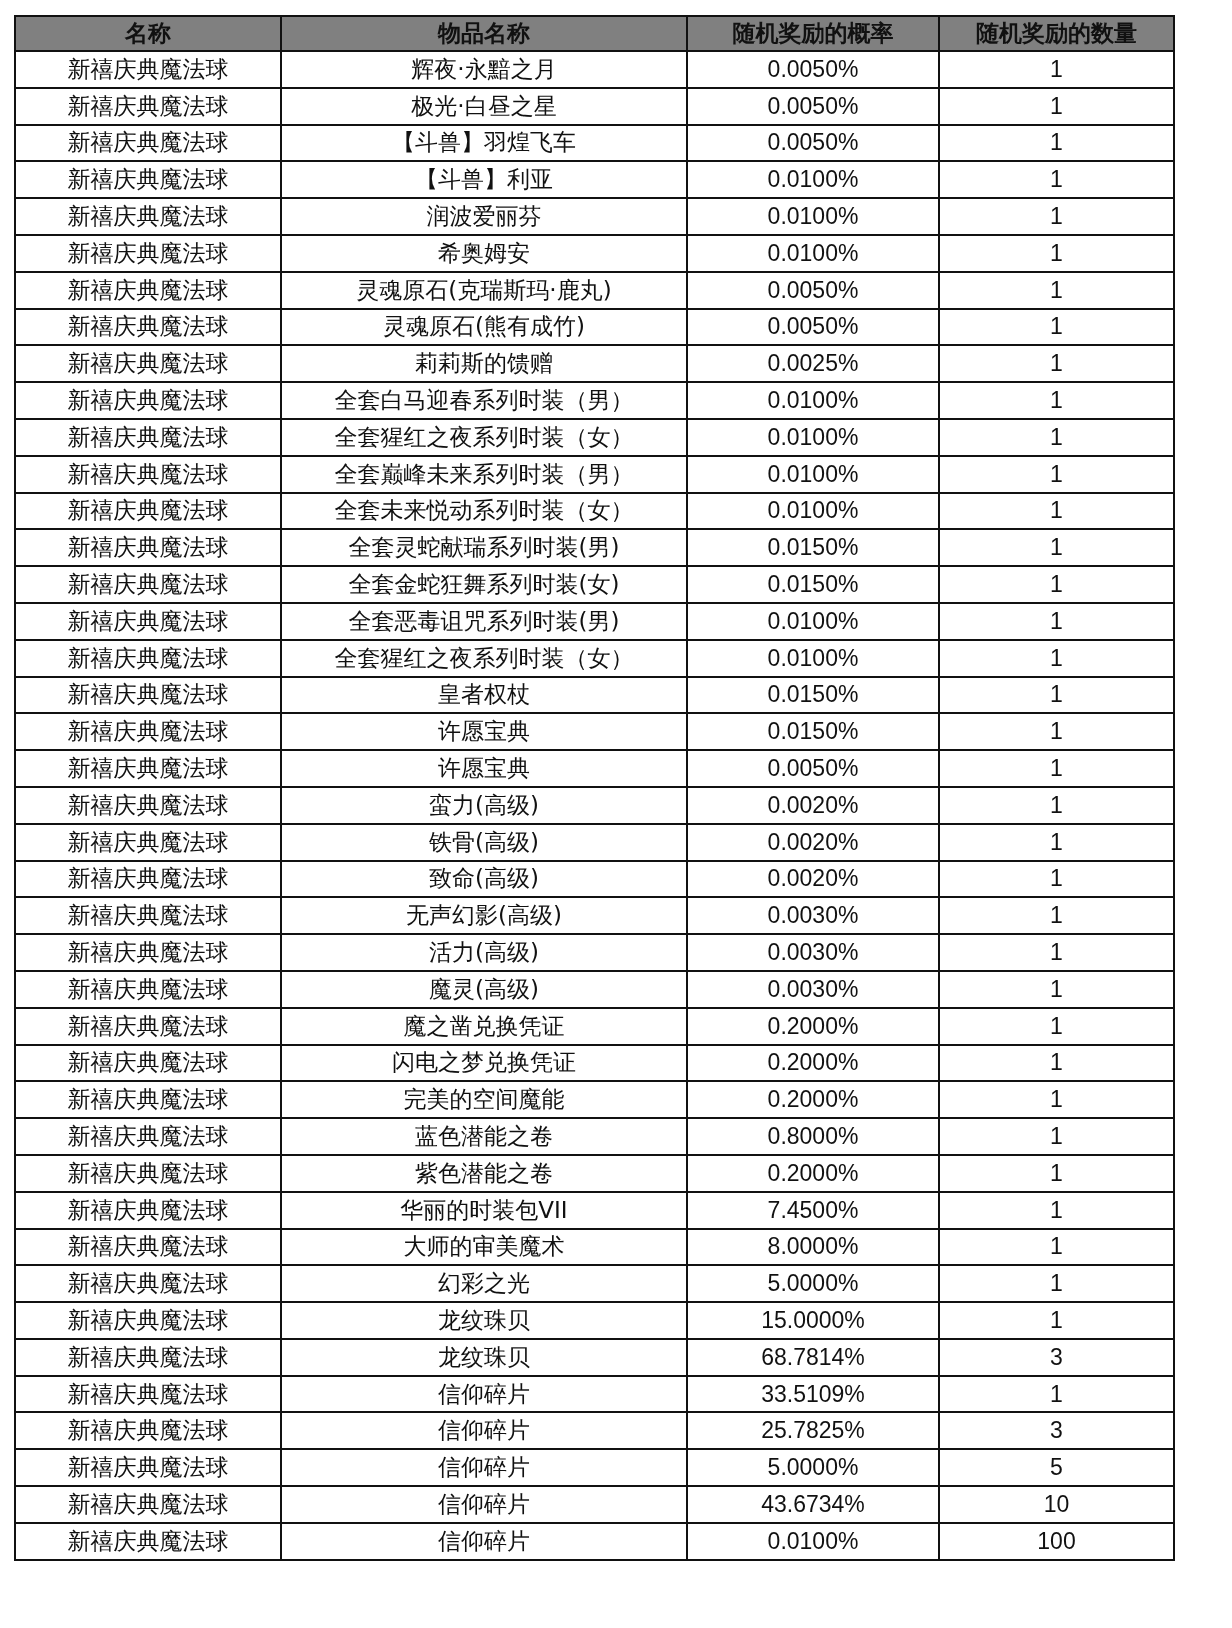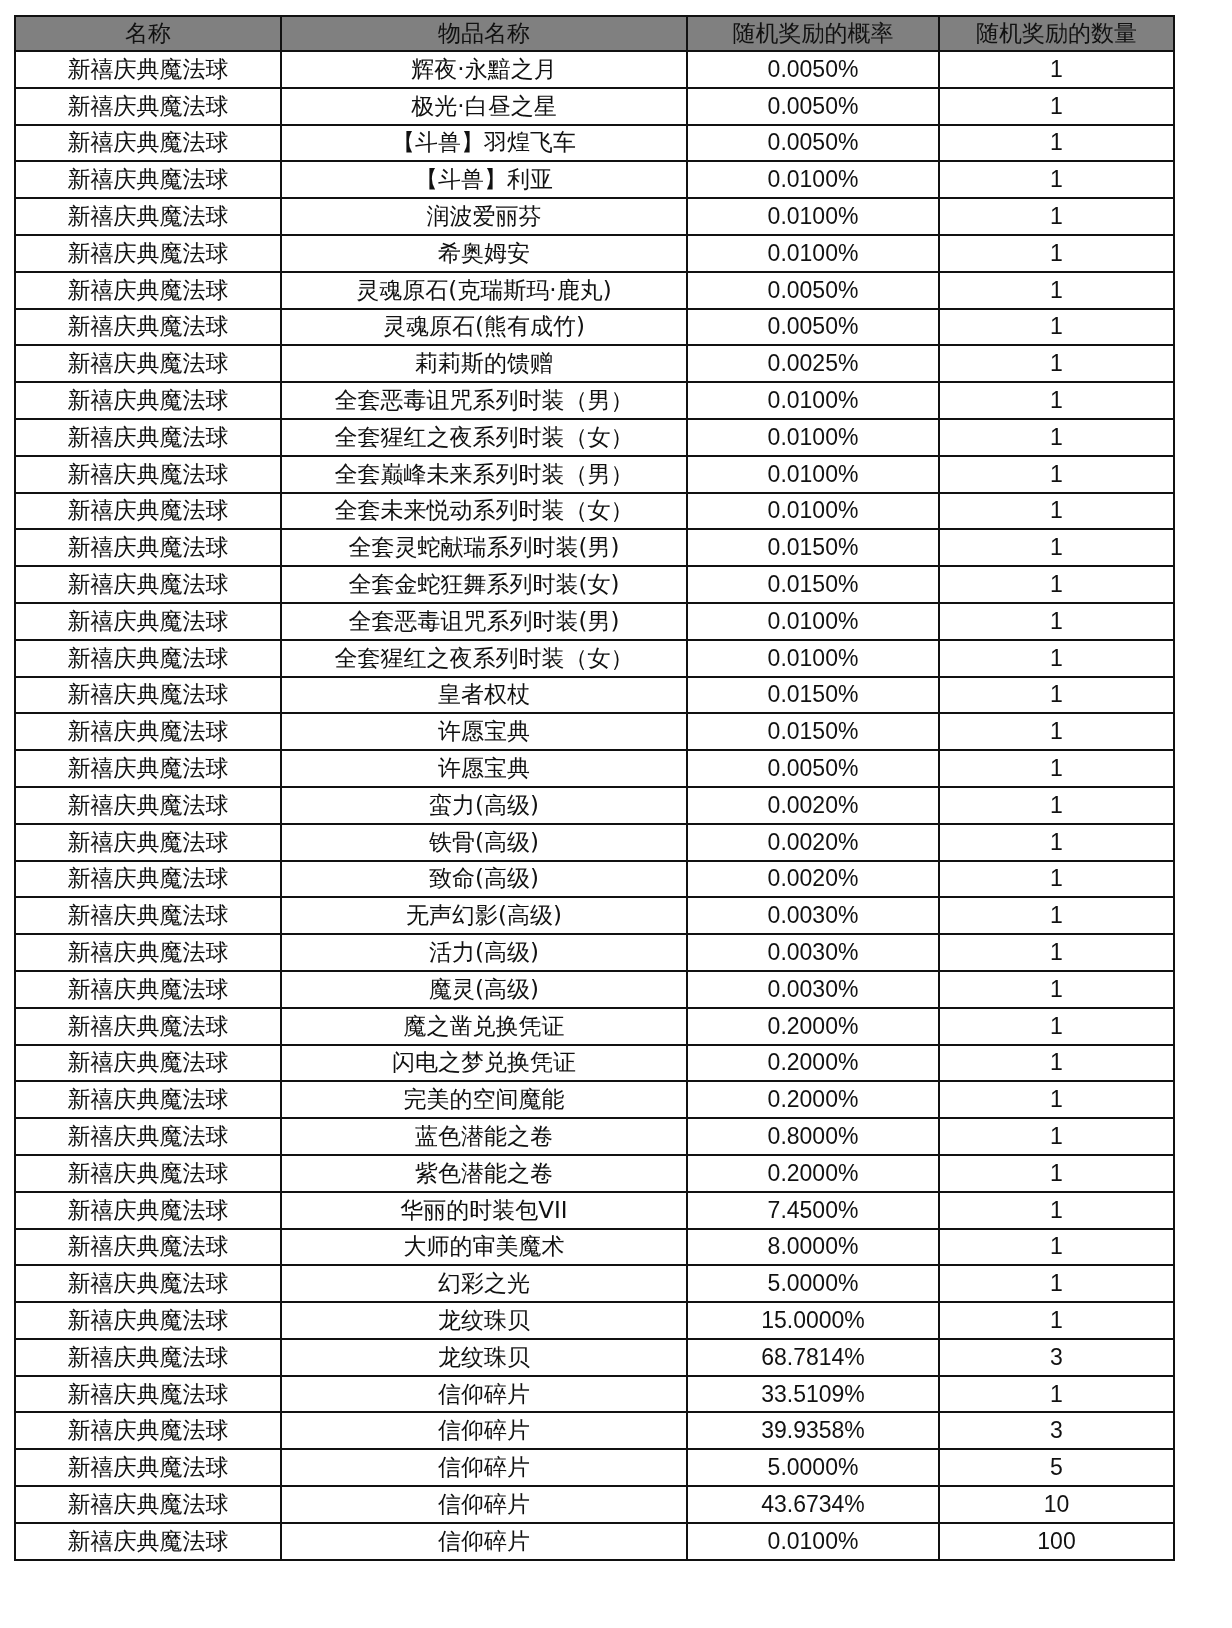--- a/index.html
+++ b/index.html
@@ -2,21 +2,21 @@
 <html><head>
 <meta charset="utf-8">
 <style>
   html, body { margin: 0; padding: 0; background: #ffffff; }
   body { width: 1232px; height: 1628px; position: relative; overflow: hidden;
          font-family: "DejaVu Sans", "Liberation Sans", sans-serif; }
   #tbl { position: absolute; left: 14px; top: 15px; border-collapse: collapse;
          table-layout: fixed; width: 1159px; }
   #tbl th, #tbl td { border: 2px solid #111; text-align: center; padding: 0;
          white-space: nowrap; overflow: hidden; color: #111; }
-  #tbl th { background: #808080; font-weight: normal; height: 33px; font-size: 23px; }
+  #tbl th { background: #808080; font-weight: bold; height: 33px; font-size: 23px; }
   #tbl td { height: 34.8px; font-size: 23px; }
   #tbl td.num { font-family: "Liberation Sans", sans-serif; font-size: 23px; }
 </style>
 </head>
 <body>
 
 <table id="tbl">
   <colgroup>
     <col style="width:266px">
     <col style="width:406px">
@@ -81,21 +81,21 @@
         <td class="num">1</td>
       </tr>
       <tr>
         <td>新禧庆典魔法球</td>
         <td>莉莉斯的馈赠</td>
         <td class="num">0.0025%</td>
         <td class="num">1</td>
       </tr>
       <tr>
         <td>新禧庆典魔法球</td>
-        <td>全套恶毒诅咒系列时装（男）</td>
+        <td>全套白马迎春系列时装（男）</td>
         <td class="num">0.0100%</td>
         <td class="num">1</td>
       </tr>
       <tr>
         <td>新禧庆典魔法球</td>
         <td>全套猩红之夜系列时装（女）</td>
         <td class="num">0.0100%</td>
         <td class="num">1</td>
       </tr>
       <tr>
@@ -250,21 +250,21 @@
       </tr>
       <tr>
         <td>新禧庆典魔法球</td>
         <td>信仰碎片</td>
         <td class="num">33.5109%</td>
         <td class="num">1</td>
       </tr>
       <tr>
         <td>新禧庆典魔法球</td>
         <td>信仰碎片</td>
-        <td class="num">39.9358%</td>
+        <td class="num">25.7825%</td>
         <td class="num">3</td>
       </tr>
       <tr>
         <td>新禧庆典魔法球</td>
         <td>信仰碎片</td>
         <td class="num">5.0000%</td>
         <td class="num">5</td>
       </tr>
       <tr>
         <td>新禧庆典魔法球</td>

